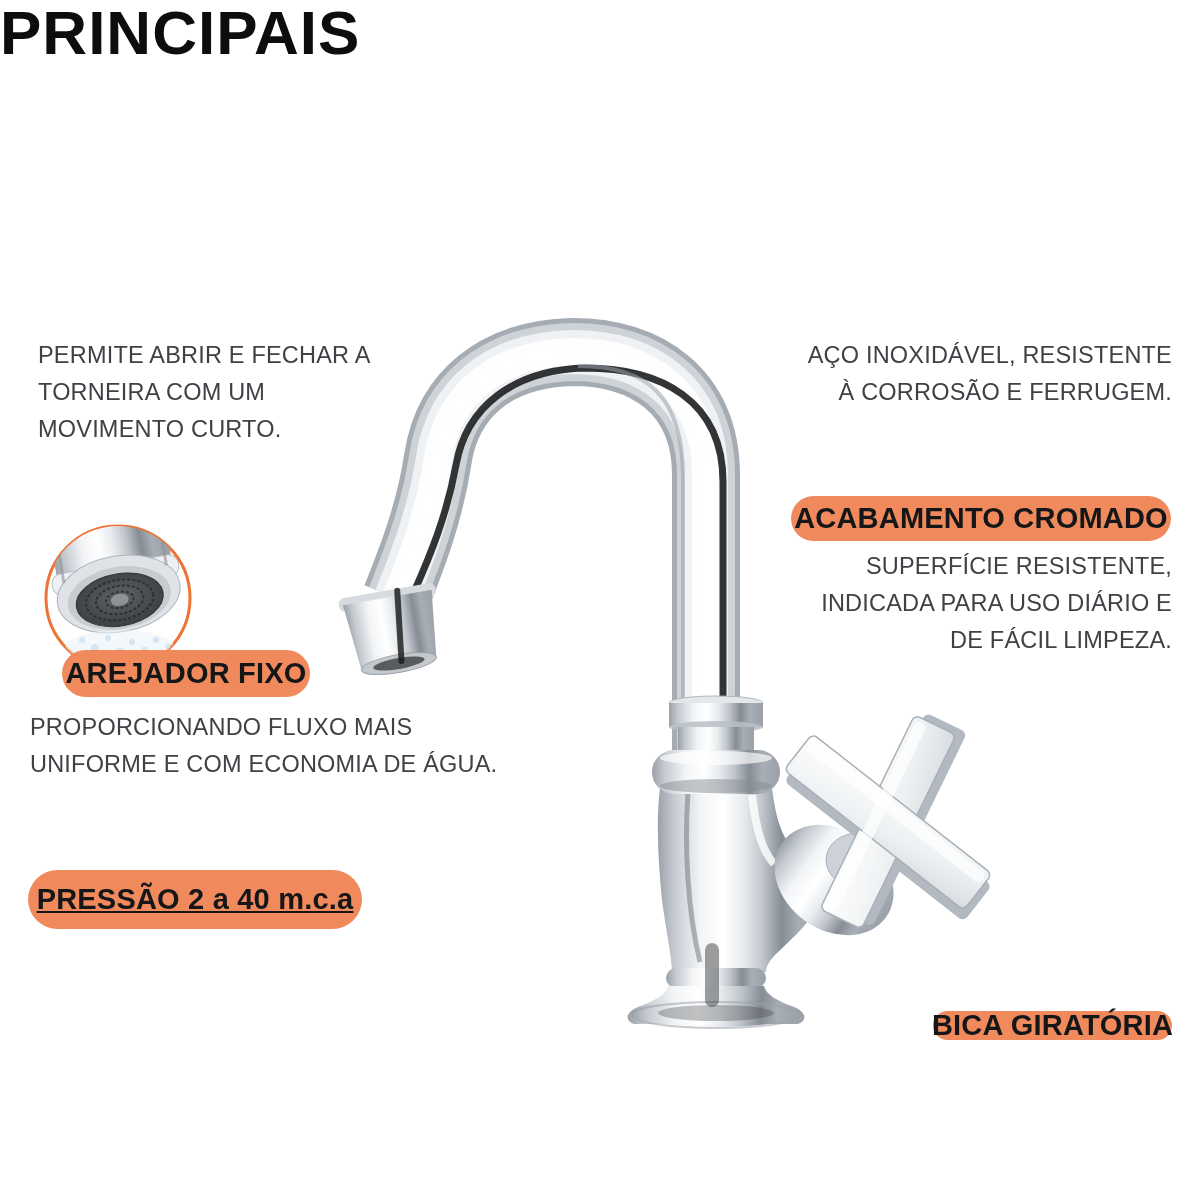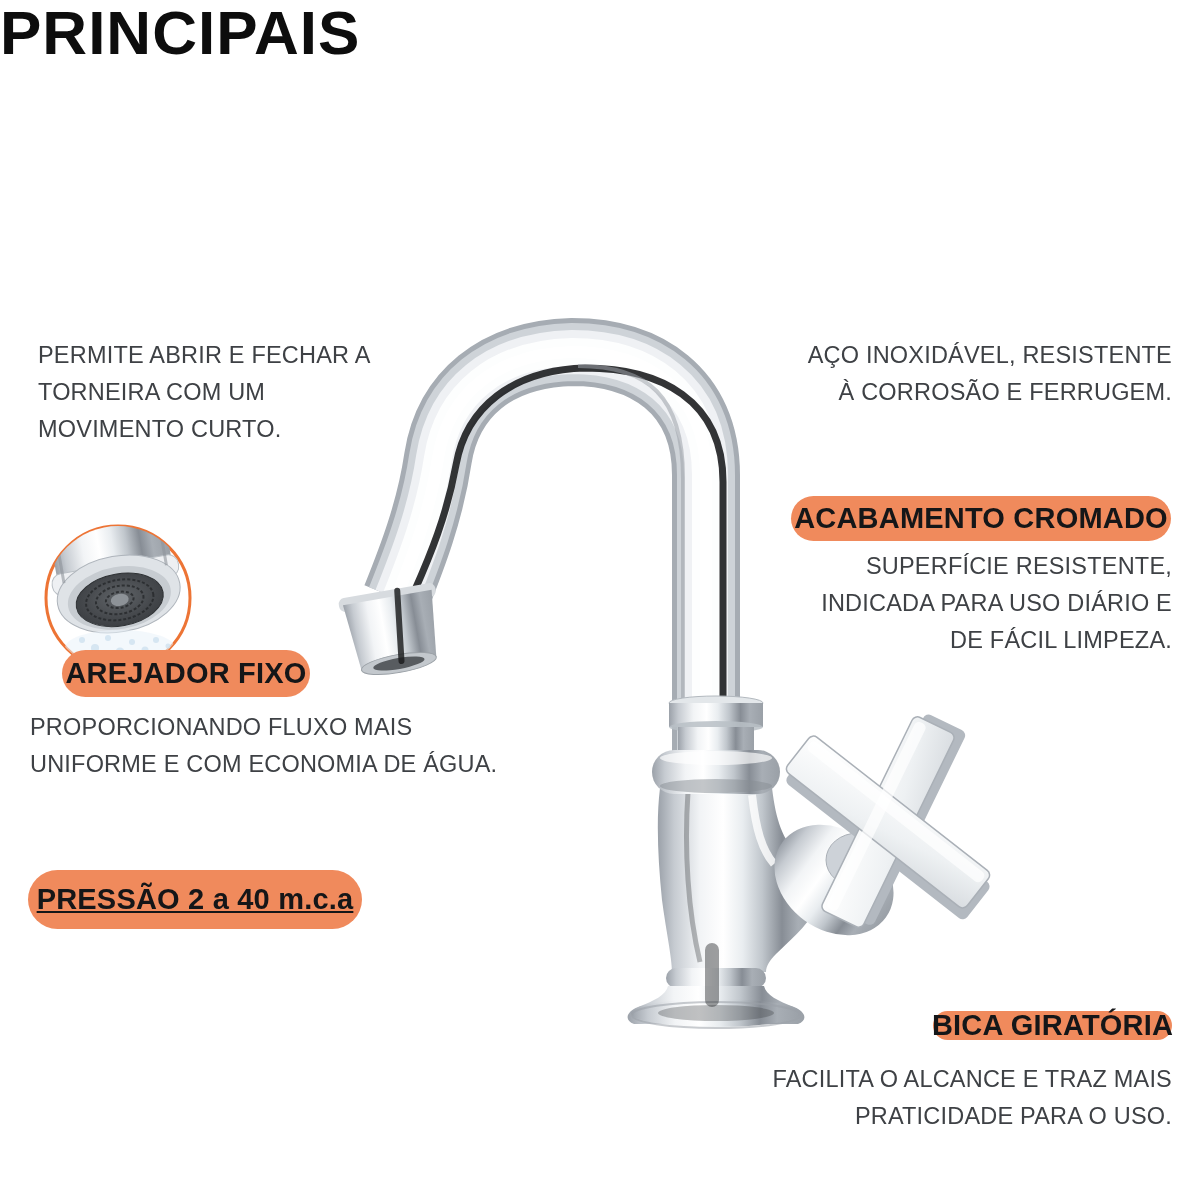--- a/index.html
+++ b/index.html
@@ -199,16 +199,14 @@
 UNIFORME E COM ECONOMIA DE ÁGUA.</div>
 
   <div class="abs pill" id="pill-pressao">
     <span>PRESSÃO 2 a 40 m.c.a</span>
   </div>
 
 
   <div class="abs pill" id="pill-bica">
     <span>BICA GIRATÓRIA</span>
   </div>
-  <div class="abs body-text ta-r" id="body-bica">FACILITA O ALCANCE E TRAZ MAIS
-PRATICIDADE PARA O USO.</div>
 
 </div>
 
 </body></html>

